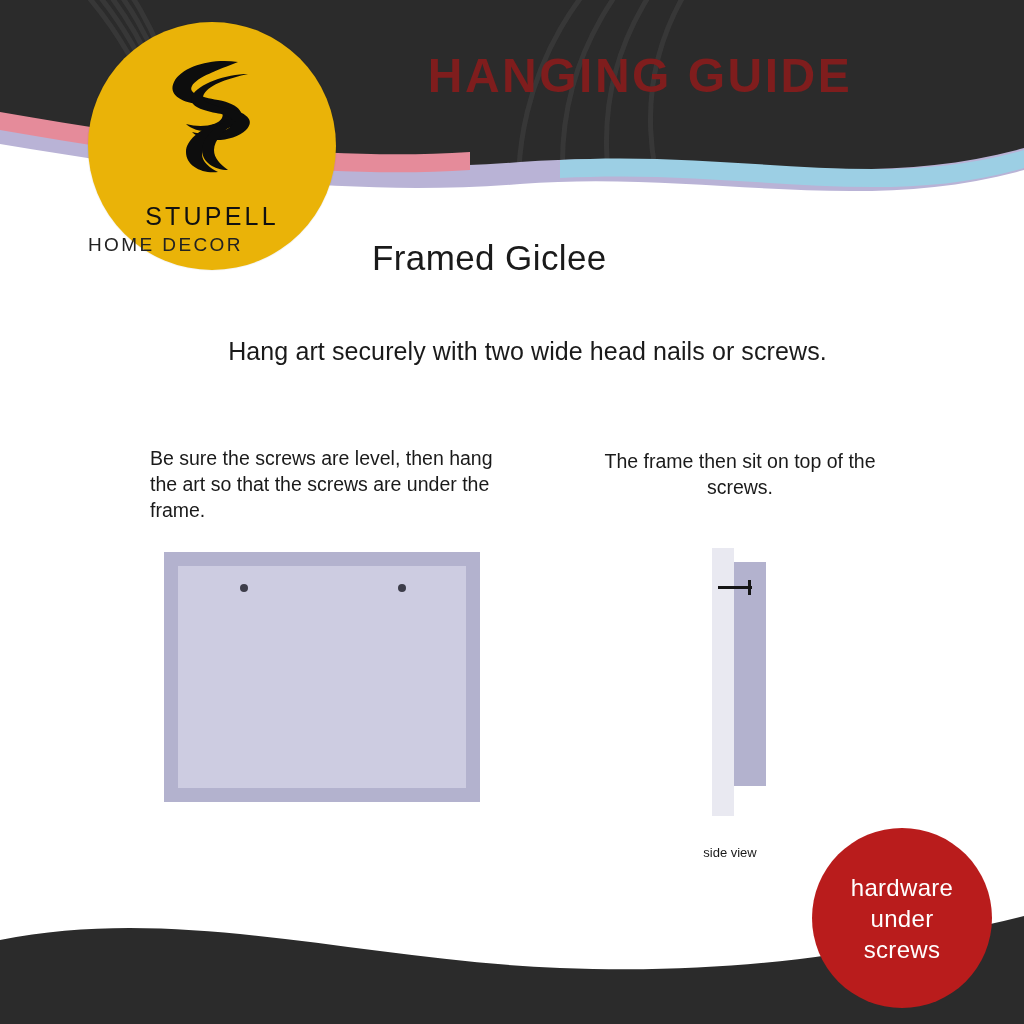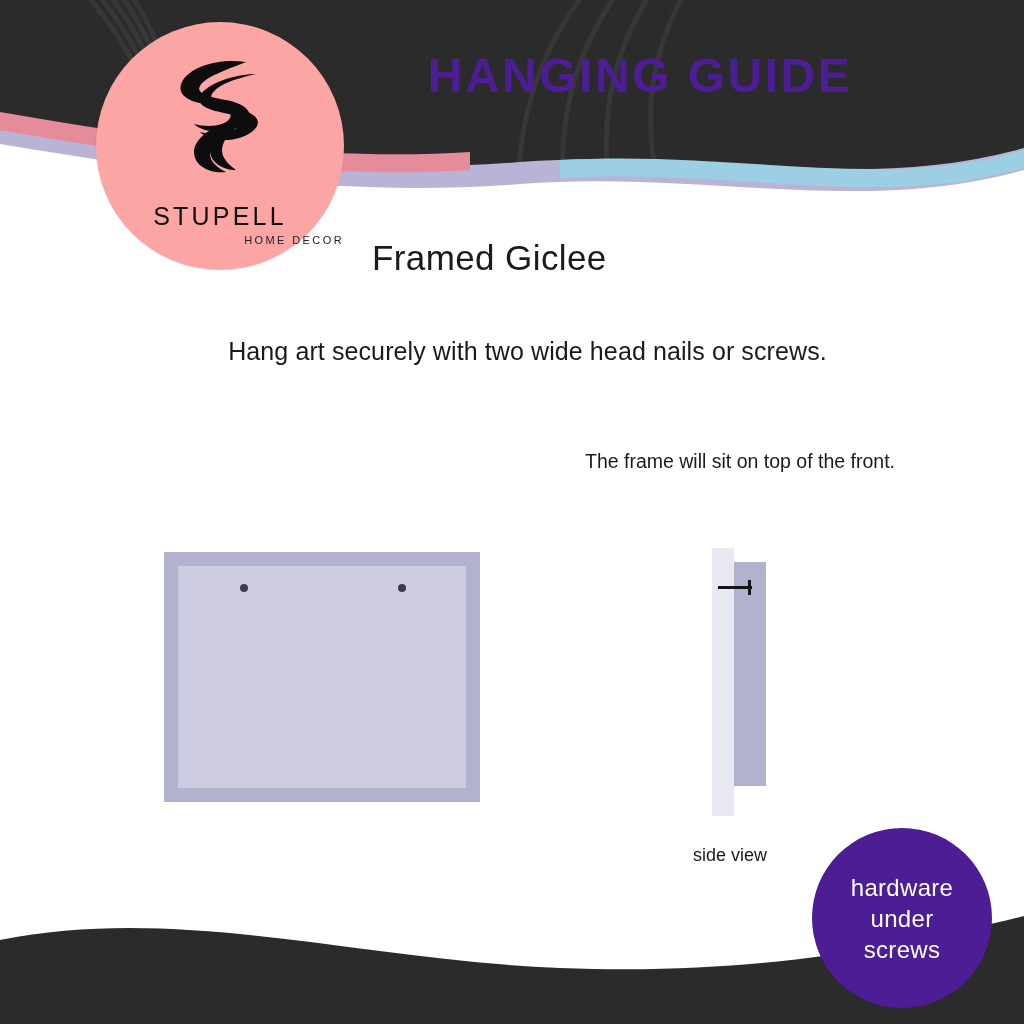--- a/index.html
+++ b/index.html
@@ -28,24 +28,24 @@
   .band-bottom {
     position: absolute;
     left: 0; bottom: 0;
     width: 1024px; height: 130px;
     overflow: hidden;
   }
 
   
   .logo-circle {
     position: absolute;
-    left: 96px; top: 22px;
+    left: 88px; top: 22px;
     width: 248px; height: 248px;
     border-radius: 50%;
-    background: #fca5a5;
+    background: #eab308;
     box-shadow: 0 0 0 1px rgba(0,0,0,0.04);
     z-index: 6;
   }
   .logo-mark {
     position: absolute;
     left: 50%;
     top: 30px;
     transform: translateX(-50%);
     width: 120px;
     height: 128px;
@@ -57,34 +57,34 @@
     text-align: center;
     font-size: 25px;
     letter-spacing: 3.2px;
     color: #111111;
     font-family: "Liberation Sans", sans-serif;
   }
   .logo-sub {
     position: absolute;
     left: 0; right: 0;
     top: 212px;
-    text-align: right;
-    font-size: 11px;
+    text-align: left;
+    font-size: 19px;
     letter-spacing: 2.4px;
     color: #222222;
   }
 
   
   .header-title {
     position: absolute;
     left: 360px;
     top: 48px;
     width: 560px;
     text-align: center;
-    color: #4c1d95;
+    color: #7f1d1d;
     font-size: 48px;
     font-weight: bold;
     letter-spacing: 2.5px;
     z-index: 5;
   }
 
   
   .product-type {
     position: absolute;
     left: 372px;
@@ -193,33 +193,33 @@
     width: 3px;
     height: 15px;
     background: #151515;
   }
   .side-label {
     position: absolute;
     left: 630px;
     top: 845px;
     width: 200px;
     text-align: center;
-    font-size: 18px;
+    font-size: 13px;
     color: #1a1a1a;
   }
 
   
   .badge {
     position: absolute;
     left: 812px;
     top: 828px;
     width: 180px;
     height: 180px;
     border-radius: 50%;
-    background: #4c1d95;
+    background: #b91c1c;
     z-index: 7;
     display: flex;
     flex-direction: column;
     align-items: center;
     justify-content: center;
   }
   .badge span {
     display: block;
     text-align: center;
     color: #ffffff;
@@ -277,29 +277,32 @@
     <div class="logo-name">STUPELL</div>
     <div class="logo-sub">HOME DECOR</div>
   </div>
 
   <div class="header-title">HANGING GUIDE</div>
 
   <div class="product-type">Framed Giclee</div>
 
   <div class="main-instruction">Hang art securely with two wide head nails or screws.</div>
 
+  <div class="col-left">
+    <div class="col-caption">Be sure the screws are level, then hang the art so that the screws are under the frame.</div>
+  </div>
 
   <div class="front-frame">
     <div class="front-inner"></div>
   </div>
   <div class="screw-dot screw-left"></div>
   <div class="screw-dot screw-right"></div>
 
   <div class="col-right">
-    <div class="col-caption">The frame will sit on top of the front.</div>
+    <div class="col-caption">The frame then sit on top of the screws.</div>
   </div>
 
   <div class="side-wall"></div>
   <div class="side-frame"></div>
   <div class="side-screw"></div>
   <div class="side-screw-head"></div>
   <div class="side-label">side view</div>
 
   <div class="badge">
     <span>hardware</span>

